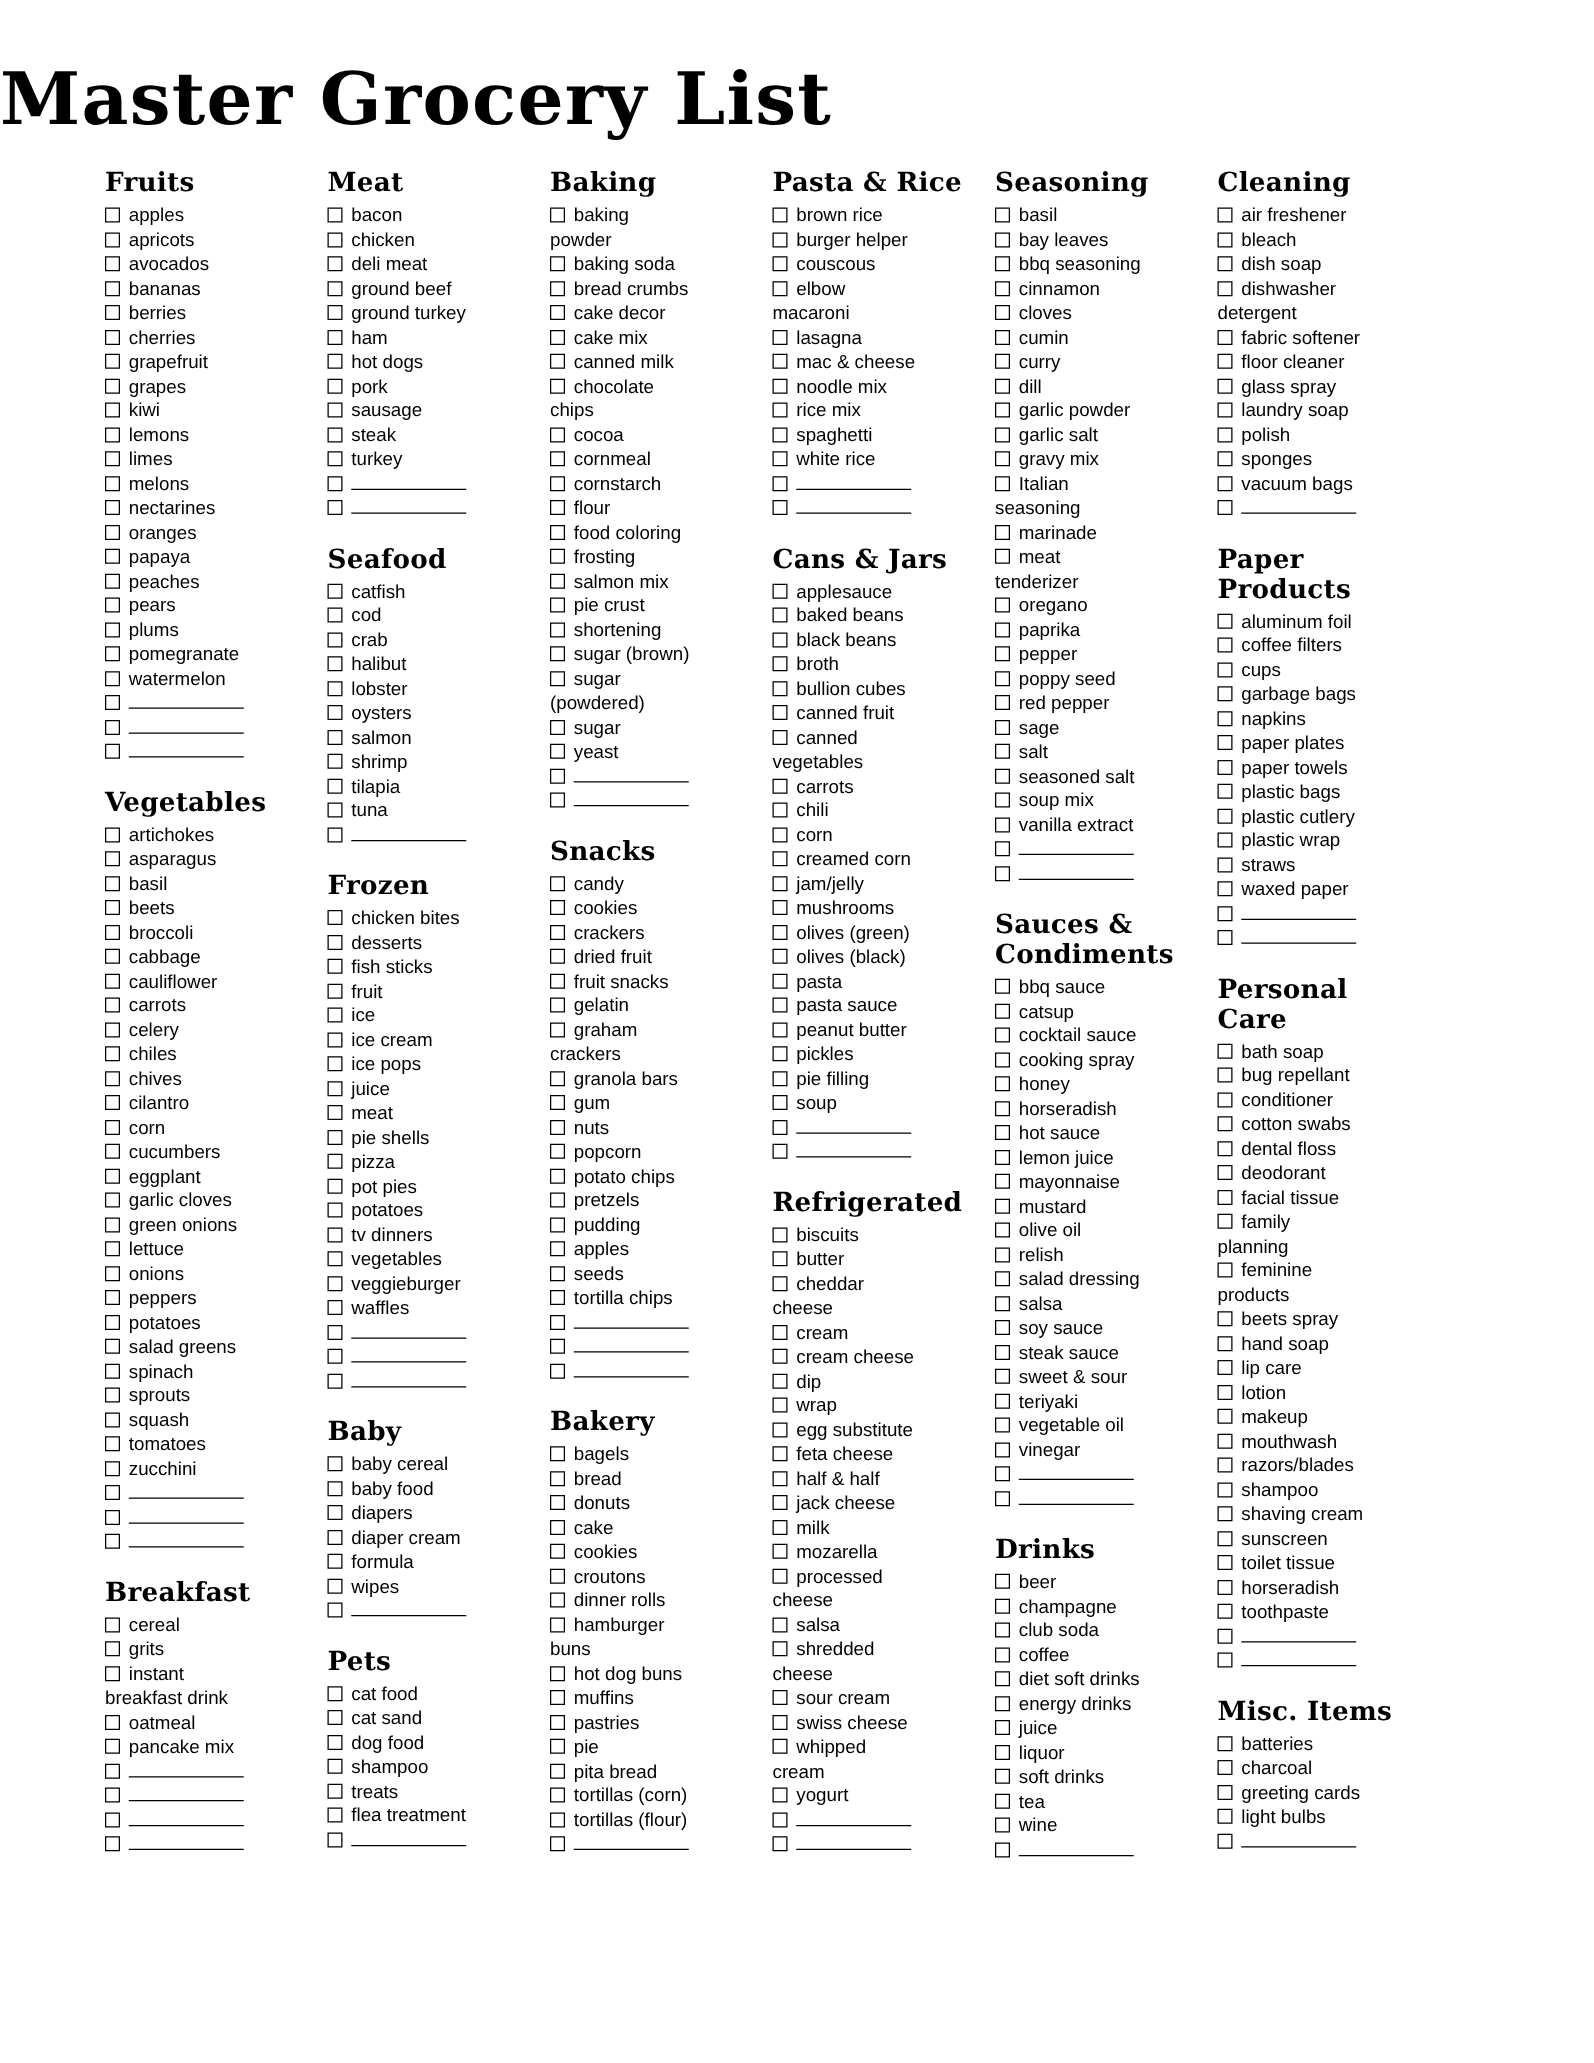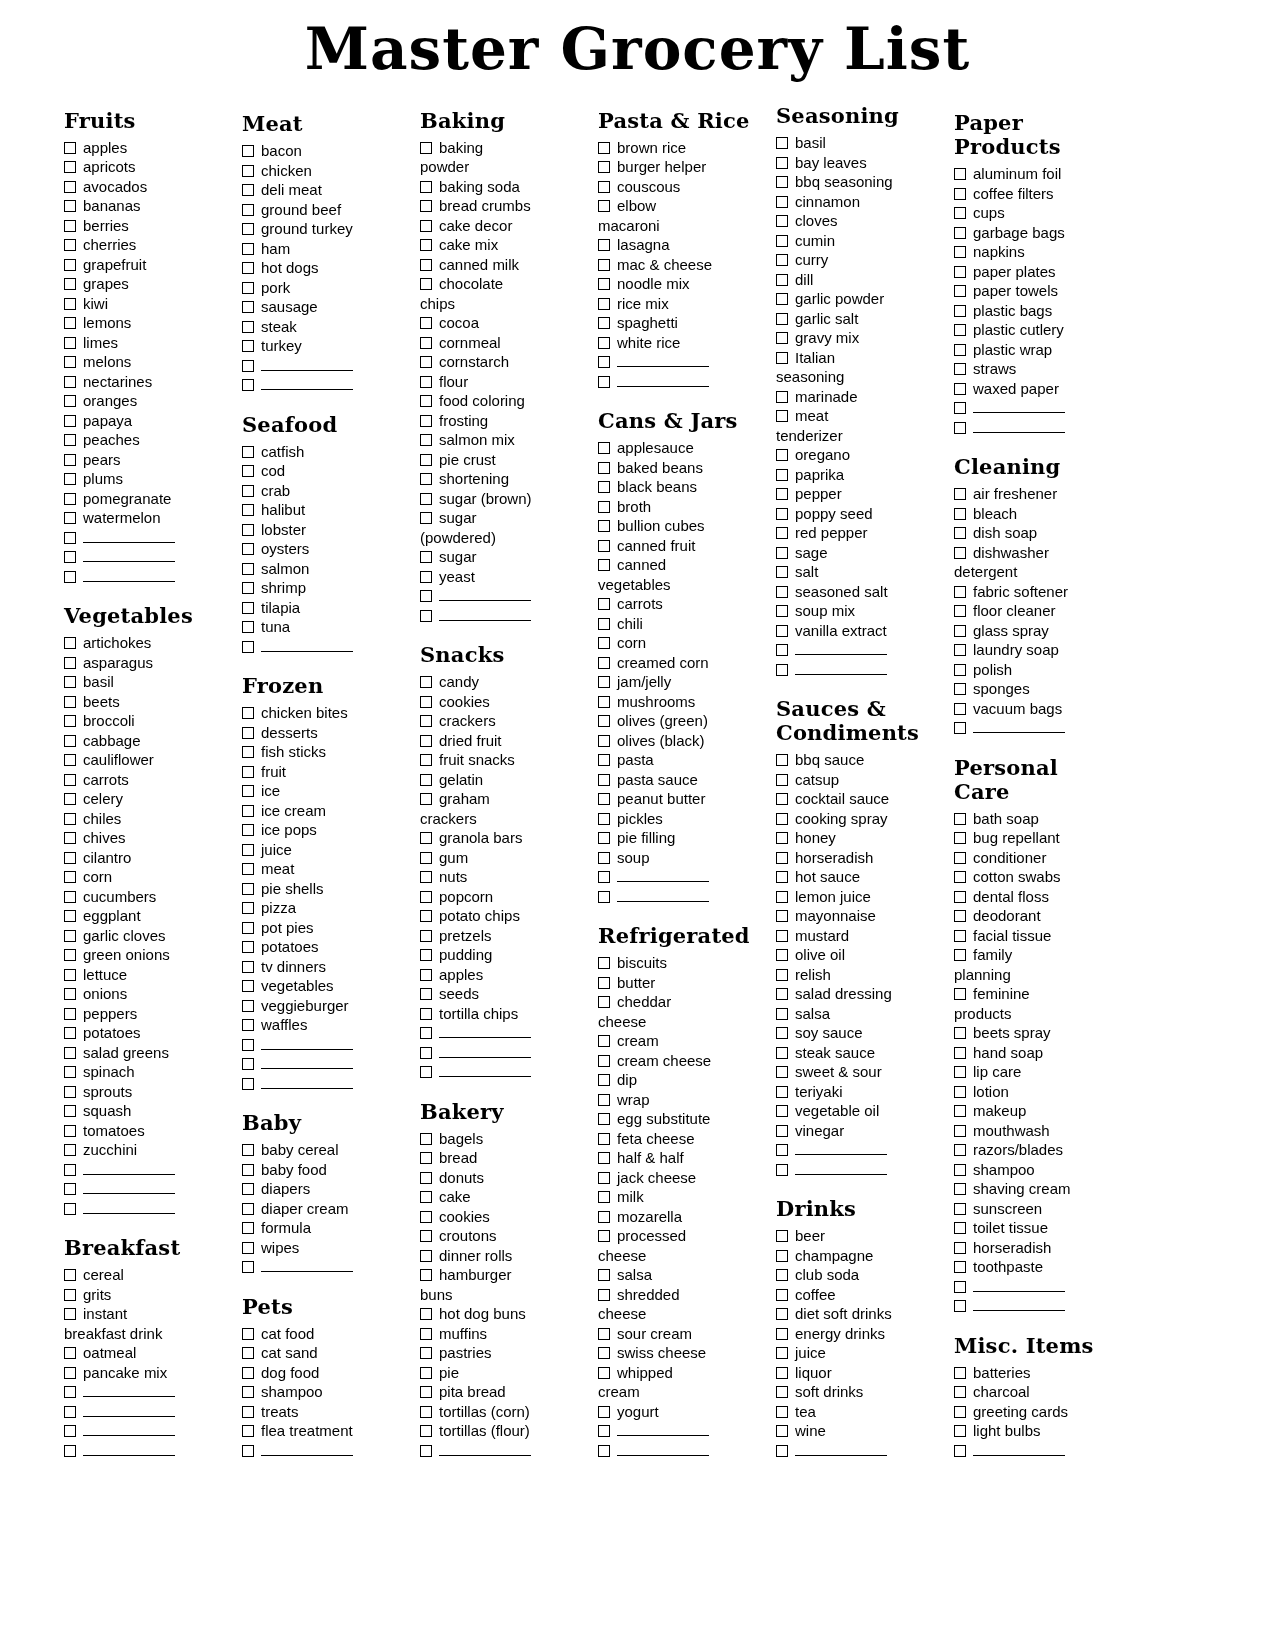--- a/index.html
+++ b/index.html
@@ -11,28 +11,27 @@
     background: #ffffff;
     color: #000000;
     font-family: "Liberation Sans", sans-serif;
     overflow: hidden;
   }
   .title {
     font-family: "DejaVu Serif", serif;
     font-weight: 700;
     font-size: 58px;
     line-height: 78px;
-    text-align: center;
-    padding-top: 10px;
+    padding-top: 40px;
     letter-spacing: 1px;
   }
   .cols {
     display: flex;
-    align-items: flex-end;
-    padding-left: 64px;
+    align-items: flex-start;
+    padding-left: 84px;
     padding-top: 16px;
   }
   .col { width: 172px; margin-right: 6px; flex: none; }
   .sec-title {
     font-family: "DejaVu Serif", serif;
     font-weight: 700;
     font-size: 21px;
     line-height: 24px;
     margin-top: 18px;
     margin-bottom: 5px;
@@ -434,51 +433,51 @@
           <div class="item"><span class="cb"></span><span class="lbl">juice</span></div>
           <div class="item"><span class="cb"></span><span class="lbl">liquor</span></div>
           <div class="item"><span class="cb"></span><span class="lbl">soft drinks</span></div>
           <div class="item"><span class="cb"></span><span class="lbl">tea</span></div>
           <div class="item"><span class="cb"></span><span class="lbl">wine</span></div>
           <div class="item"><span class="cb"></span><span class="blank-line"></span></div>
         </section>
       </div>
       <div class="col">
         <section>
+          <h2 class="sec-title">Cleaning</h2>
+          <div class="item"><span class="cb"></span><span class="lbl">air freshener</span></div>
+          <div class="item"><span class="cb"></span><span class="lbl">bleach</span></div>
+          <div class="item"><span class="cb"></span><span class="lbl">dish soap</span></div>
+          <div class="item"><span class="cb"></span><span class="lbl">dishwasher
+detergent</span></div>
+          <div class="item"><span class="cb"></span><span class="lbl">fabric softener</span></div>
+          <div class="item"><span class="cb"></span><span class="lbl">floor cleaner</span></div>
+          <div class="item"><span class="cb"></span><span class="lbl">glass spray</span></div>
+          <div class="item"><span class="cb"></span><span class="lbl">laundry soap</span></div>
+          <div class="item"><span class="cb"></span><span class="lbl">polish</span></div>
+          <div class="item"><span class="cb"></span><span class="lbl">sponges</span></div>
+          <div class="item"><span class="cb"></span><span class="lbl">vacuum bags</span></div>
+          <div class="item"><span class="cb"></span><span class="blank-line"></span></div>
+        </section>
+        <section>
           <h2 class="sec-title">Paper
 Products</h2>
           <div class="item"><span class="cb"></span><span class="lbl">aluminum foil</span></div>
           <div class="item"><span class="cb"></span><span class="lbl">coffee filters</span></div>
           <div class="item"><span class="cb"></span><span class="lbl">cups</span></div>
           <div class="item"><span class="cb"></span><span class="lbl">garbage bags</span></div>
           <div class="item"><span class="cb"></span><span class="lbl">napkins</span></div>
           <div class="item"><span class="cb"></span><span class="lbl">paper plates</span></div>
           <div class="item"><span class="cb"></span><span class="lbl">paper towels</span></div>
           <div class="item"><span class="cb"></span><span class="lbl">plastic bags</span></div>
           <div class="item"><span class="cb"></span><span class="lbl">plastic cutlery</span></div>
           <div class="item"><span class="cb"></span><span class="lbl">plastic wrap</span></div>
           <div class="item"><span class="cb"></span><span class="lbl">straws</span></div>
           <div class="item"><span class="cb"></span><span class="lbl">waxed paper</span></div>
           <div class="item"><span class="cb"></span><span class="blank-line"></span></div>
-          <div class="item"><span class="cb"></span><span class="blank-line"></span></div>
-        </section>
-        <section>
-          <h2 class="sec-title">Cleaning</h2>
-          <div class="item"><span class="cb"></span><span class="lbl">air freshener</span></div>
-          <div class="item"><span class="cb"></span><span class="lbl">bleach</span></div>
-          <div class="item"><span class="cb"></span><span class="lbl">dish soap</span></div>
-          <div class="item"><span class="cb"></span><span class="lbl">dishwasher
-detergent</span></div>
-          <div class="item"><span class="cb"></span><span class="lbl">fabric softener</span></div>
-          <div class="item"><span class="cb"></span><span class="lbl">floor cleaner</span></div>
-          <div class="item"><span class="cb"></span><span class="lbl">glass spray</span></div>
-          <div class="item"><span class="cb"></span><span class="lbl">laundry soap</span></div>
-          <div class="item"><span class="cb"></span><span class="lbl">polish</span></div>
-          <div class="item"><span class="cb"></span><span class="lbl">sponges</span></div>
-          <div class="item"><span class="cb"></span><span class="lbl">vacuum bags</span></div>
           <div class="item"><span class="cb"></span><span class="blank-line"></span></div>
         </section>
         <section>
           <h2 class="sec-title">Personal
 Care</h2>
           <div class="item"><span class="cb"></span><span class="lbl">bath soap</span></div>
           <div class="item"><span class="cb"></span><span class="lbl">bug repellant</span></div>
           <div class="item"><span class="cb"></span><span class="lbl">conditioner</span></div>
           <div class="item"><span class="cb"></span><span class="lbl">cotton swabs</span></div>
           <div class="item"><span class="cb"></span><span class="lbl">dental floss</span></div>

